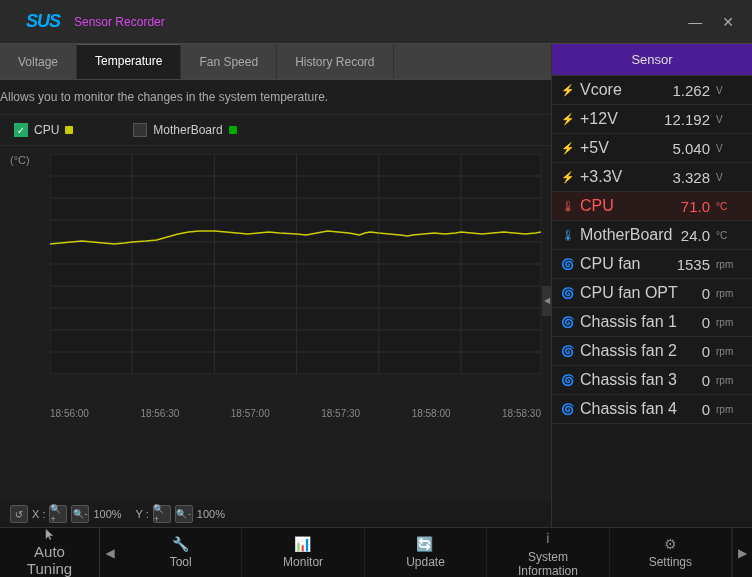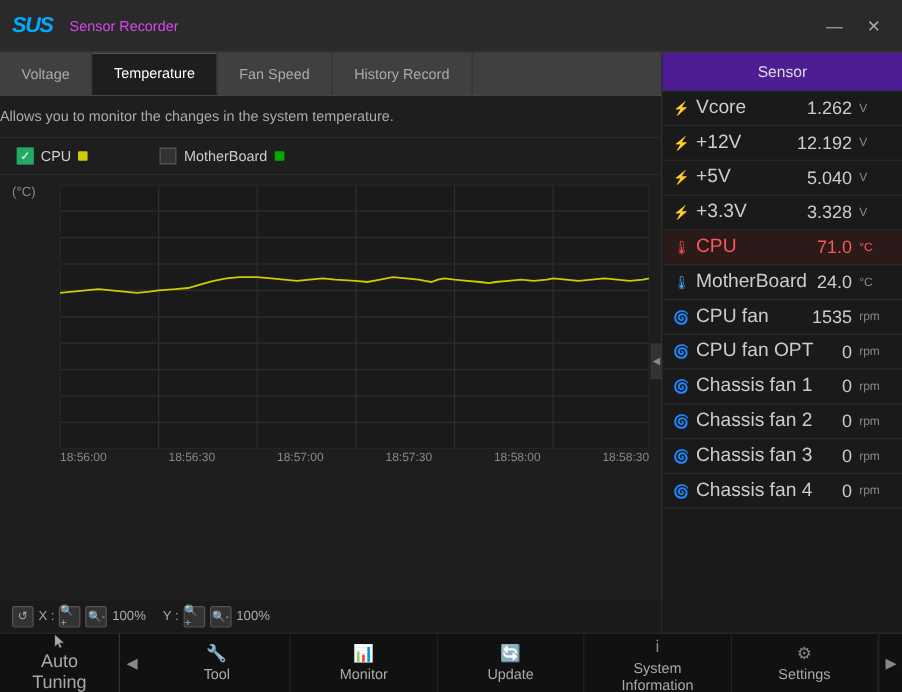--- a/index.html
+++ b/index.html
@@ -22,20 +22,21 @@
       padding: 0 10px;
       border-bottom: 1px solid #444;
     }
     .title-bar .logo {
       font-weight: bold;
       font-size: 18px;
       color: #00aaff;
       margin-right: 14px;
       font-style: italic;
       letter-spacing: -1px;
+      margin-left: 16px;
     }
     .title-bar .title-text {
       font-size: 12px;
       color: #d946ef;
       flex: 1;
     }
     .title-bar .win-btn {
       background: none;
       border: none;
       color: #aaa;
@@ -446,21 +447,21 @@
               415,79
               425,78
               435,79
               445,80
               455,79
               460,78
             "></polyline>
         </svg>
       </div>
 
-      <div class="chart-xlabel" style="margin-right: 0;">
+      <div class="chart-xlabel" style="margin-right: 0; margin-top: 32px;">
         <span>18:56:00</span>
         <span>18:56:30</span>
         <span>18:57:00</span>
         <span>18:57:30</span>
         <span>18:58:00</span>
         <span>18:58:30</span>
       </div>
     </div>
 
     <div class="zoom-controls">

